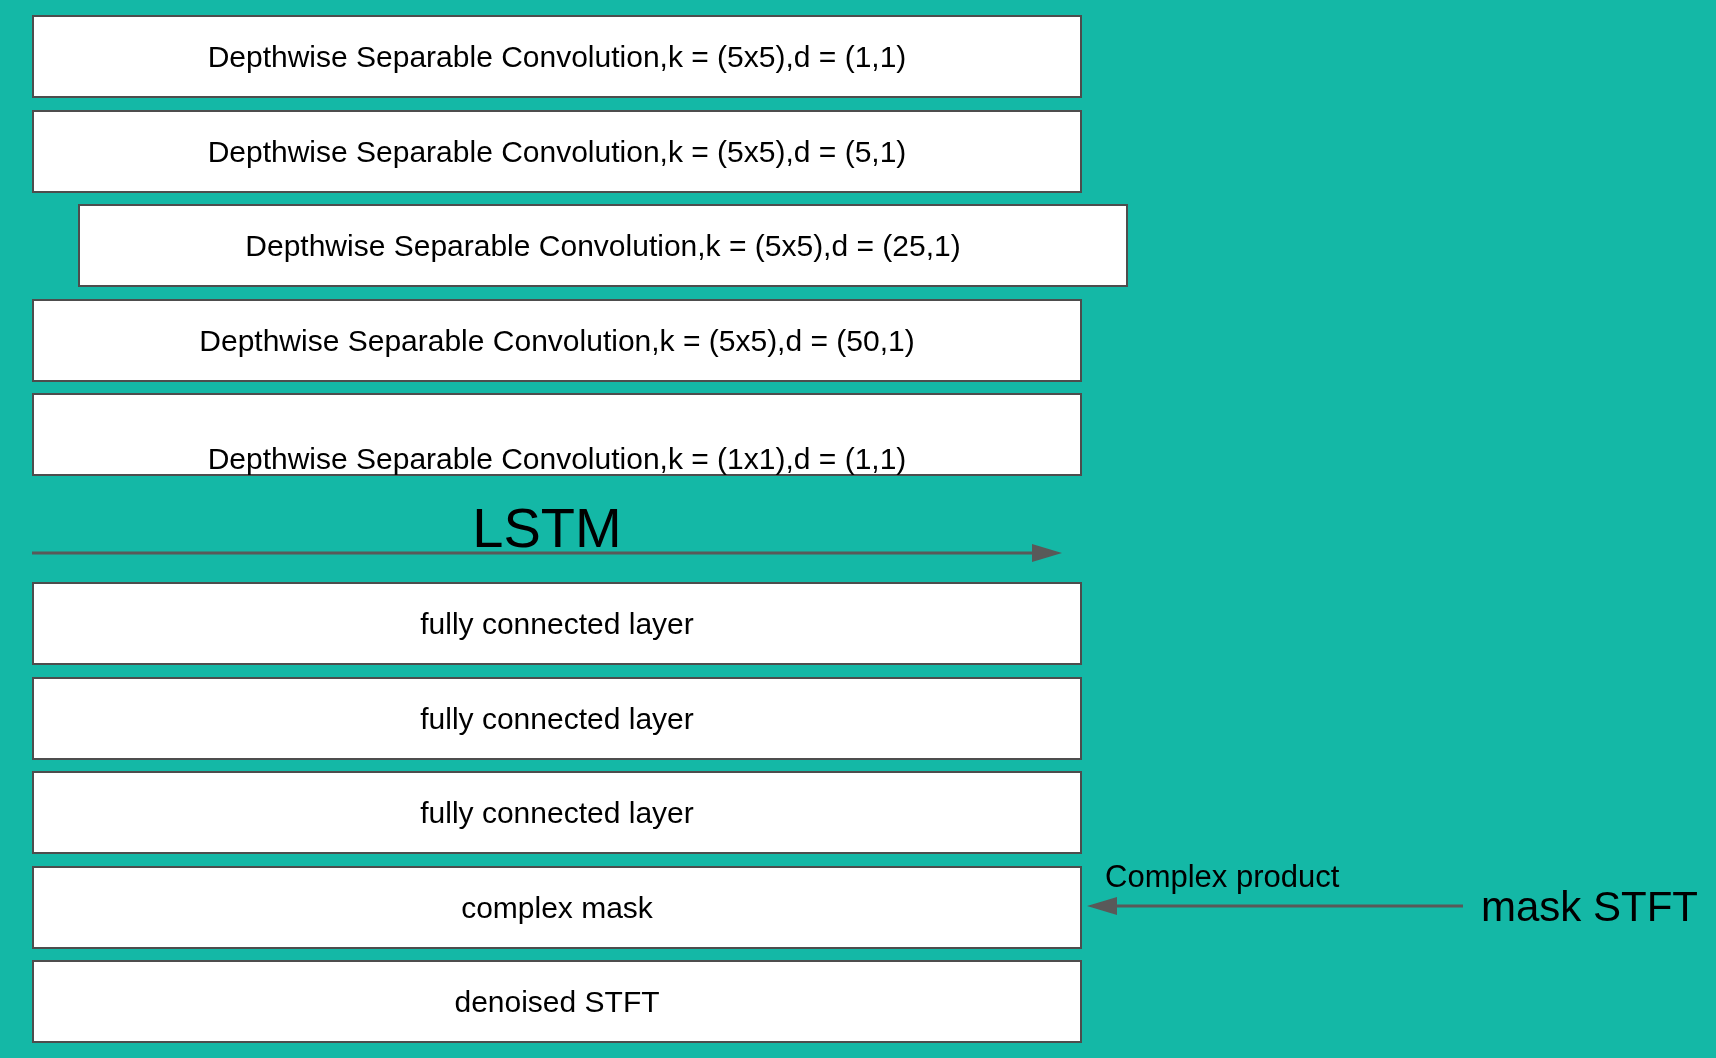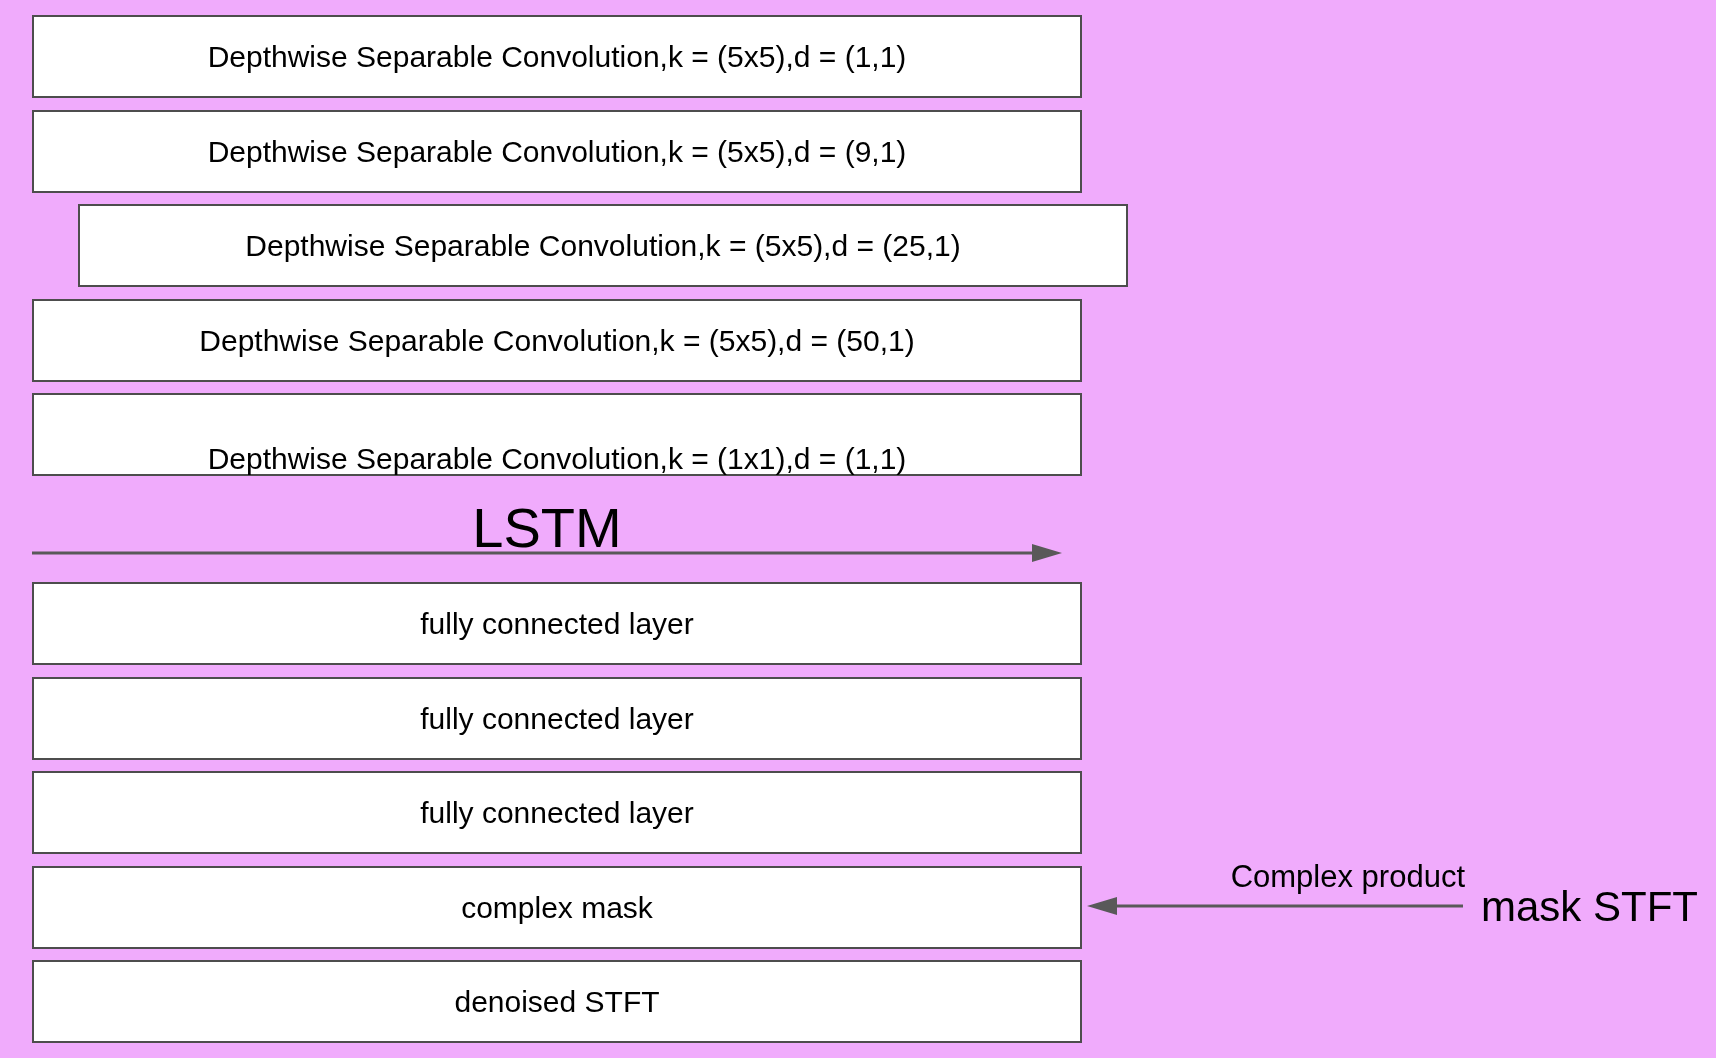--- a/index.html
+++ b/index.html
@@ -4,21 +4,21 @@
 <style>
   html, body {
     margin: 0;
     padding: 0;
     background: #ffffff;
   }
   .canvas {
     position: relative;
     width: 1716px;
     height: 1058px;
-    background: #f0abfc;
+    background: #14b8a6;
     font-family: "Liberation Sans", sans-serif;
     color: #000000;
     overflow: hidden;
   }
   .box {
     position: absolute;
     left: 32px;
     width: 1050px;
     height: 83px;
     box-sizing: border-box;
@@ -55,21 +55,21 @@
   .lstm-arrow-svg {
     position: absolute;
     left: 30px;
     top: 540px;
   }
   .complex-product-label {
     position: absolute;
     left: 1105px;
     width: 360px;
     top: 861px;
-    text-align: right;
+    text-align: left;
     font-size: 31px;
     line-height: 1;
     white-space: nowrap;
   }
   .complex-product-arrow-svg {
     position: absolute;
     left: 1085px;
     top: 893px;
   }
   .noisy-stft-label {
@@ -83,21 +83,21 @@
 </style>
 </head>
 <body>
 
 <div class="canvas">
 
   <div class="box conv-1">
     <span>Depthwise Separable Convolution,k = (5x5),d = (1,1)</span>
   </div>
   <div class="box conv-2">
-    <span>Depthwise Separable Convolution,k = (5x5),d = (9,1)</span>
+    <span>Depthwise Separable Convolution,k = (5x5),d = (5,1)</span>
   </div>
   <div class="box conv-3">
     <span>Depthwise Separable Convolution,k = (5x5),d = (25,1)</span>
   </div>
   <div class="box conv-4">
     <span>Depthwise Separable Convolution,k = (5x5),d = (50,1)</span>
   </div>
   <div class="box conv-5">
     <span>Depthwise Separable Convolution,k = (1x1),d = (1,1)</span>
   </div>

